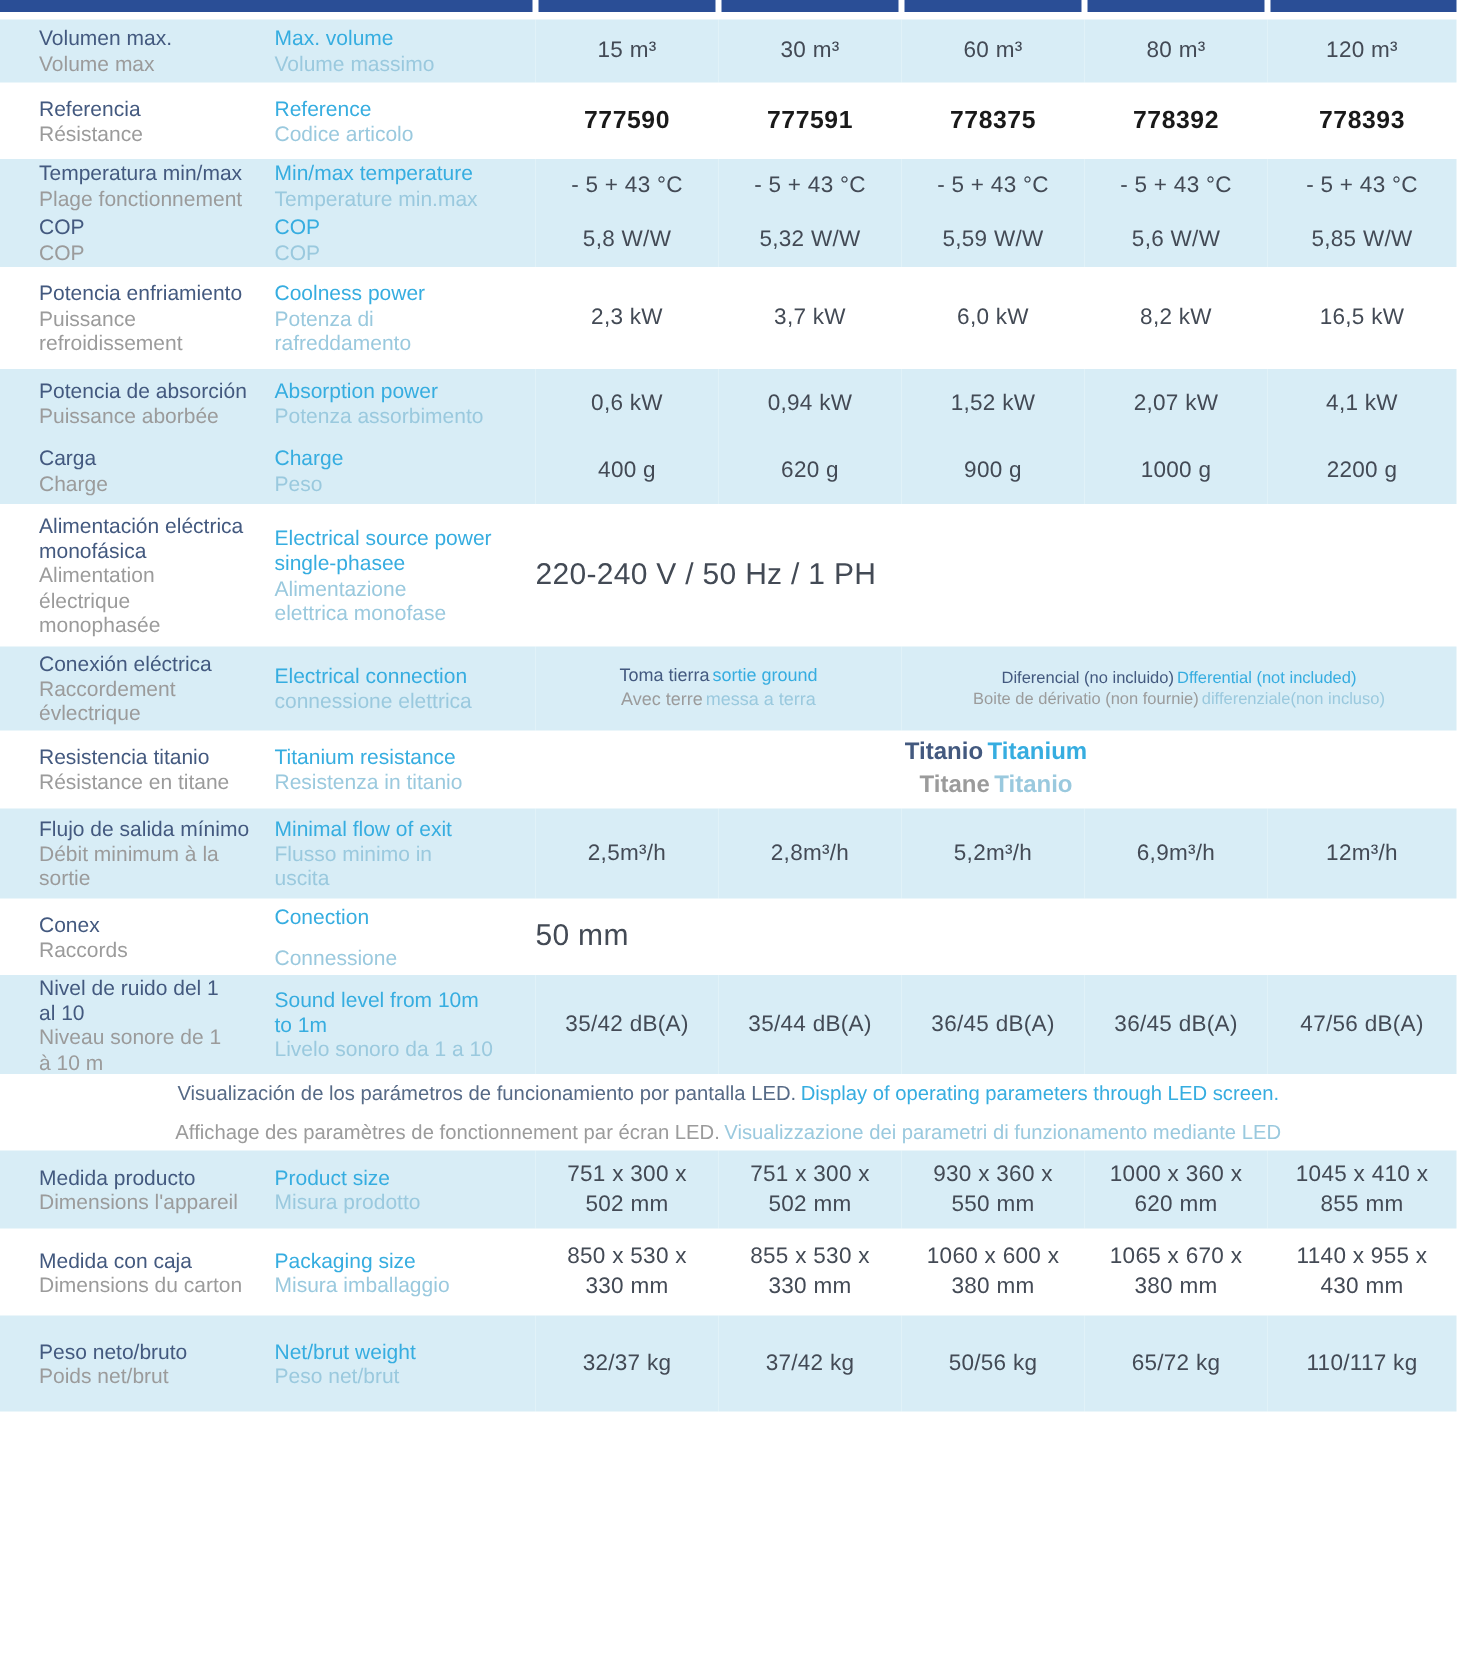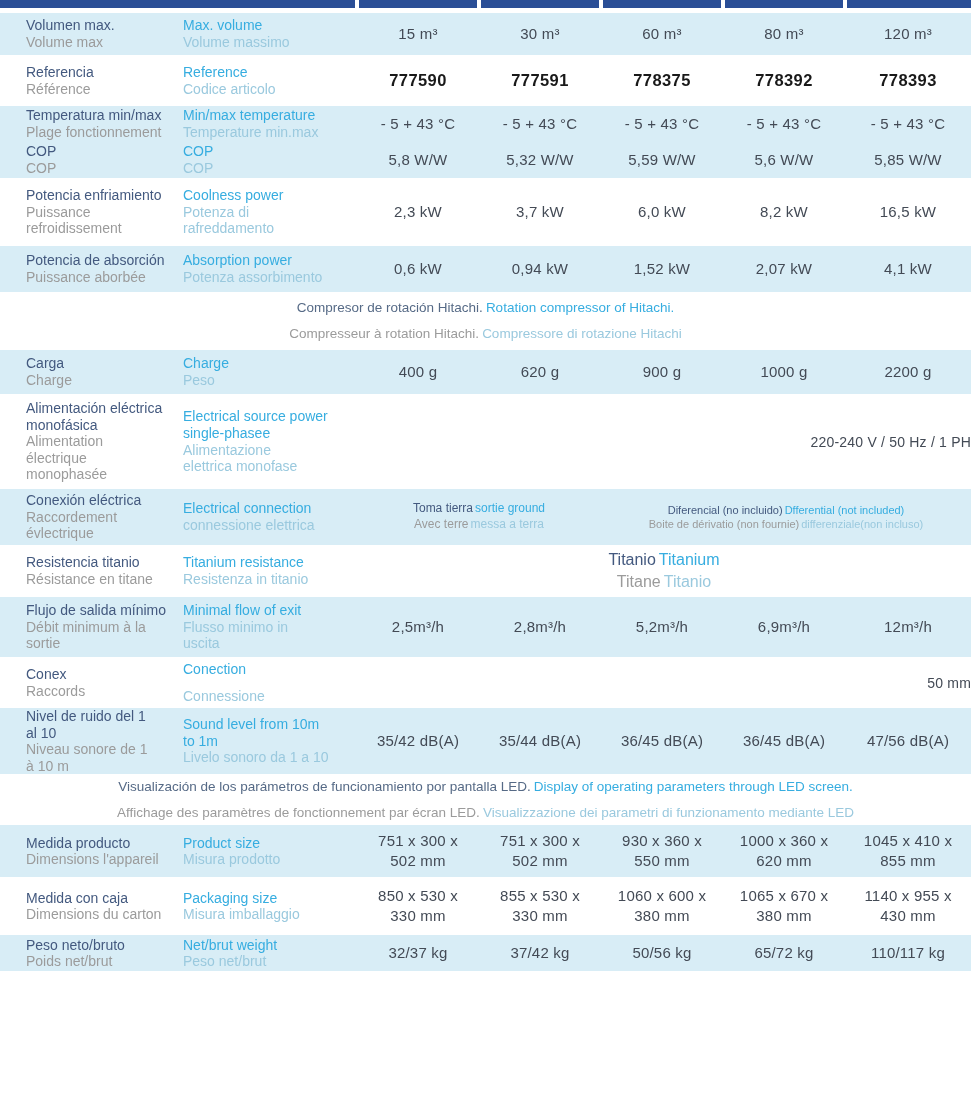--- a/index.html
+++ b/index.html
@@ -16,27 +16,27 @@
   tr.spacer td{height:5px;background:#ffffff;}
   .ca{padding-left:26px;padding-right:4px;}
   .cb{padding-left:3px;padding-right:4px;}
   .es,.fr,.en,.it{font-size:14px;line-height:1.18;white-space:pre-line;}
   .es{color:#43597f;}
   .fr{color:#9b9b9b;}
   .en{color:#36ade0;}
   .it{color:#9ac9de;}
   .val{text-align:center;color:#434a55;font-size:15px;letter-spacing:.2px;line-height:1.35;white-space:pre-line;}
   tr.refrow .val{font-weight:bold;color:#191919;font-size:16.5px;letter-spacing:.4px;}
-  .spanval{text-align:right;color:#434a55;font-size:14px;letter-spacing:.2px;}
+  .spanval{text-align:left;color:#434a55;font-size:20px;letter-spacing:.2px;}
   .note td{text-align:center;font-size:13.5px;line-height:1.9;background:#ffffff;}
   .t-es{color:#566a86;margin-right:3px;}
   .t-fr{color:#9b9b9b;margin-right:3px;}
   .t-en{color:#36ade0;}
   .t-it{color:#9ac9de;}
-  .titspan{text-align:center;font-size:16px;line-height:1.35;}
+  .titspan{text-align:center;font-size:16px;line-height:1.35;font-weight:bold;}
   .titspan .t-es{color:#43597f;}
   .ground{text-align:center;font-size:12px;line-height:1.3;}
   .diff{text-align:center;font-size:11px;line-height:1.3;}
   .ground .t-es,.diff .t-es{color:#43597f;margin-right:2px;}
   .ground .t-fr,.diff .t-fr{margin-right:2px;}
   .spread .en{margin-bottom:10px;}
 </style>
 </head>
 <body>
 
@@ -76,21 +76,21 @@
     <td class="val">15 m³</td>
     <td class="val">30 m³</td>
     <td class="val">60 m³</td>
     <td class="val">80 m³</td>
     <td class="val">120 m³</td>
   </tr>
 
   <tr class="refrow" style="height:51px">
     <td class="ca">
       <div class="es">Referencia</div>
-      <div class="fr">Référence</div>
+      <div class="fr">Résistance</div>
     </td>
     <td class="cb">
       <div class="en">Reference</div>
       <div class="it">Codice articolo</div>
     </td>
     <td class="val">777590</td>
     <td class="val">777591</td>
     <td class="val">778375</td>
     <td class="val">778392</td>
     <td class="val">778393</td>
@@ -156,26 +156,20 @@
       <div class="en">Absorption power</div>
       <div class="it">Potenza assorbimento</div>
     </td>
     <td class="val">0,6 kW</td>
     <td class="val">0,94 kW</td>
     <td class="val">1,52 kW</td>
     <td class="val">2,07 kW</td>
     <td class="val">4,1 kW</td>
   </tr>
 
-  <tr class="note" style="height:58px">
-    <td colspan="7">
-      <div><span class="t-es">Compresor de rotación Hitachi.</span><span class="t-en">Rotation compressor of Hitachi.</span></div>
-      <div><span class="t-fr">Compresseur à rotation Hitachi.</span><span class="t-it">Compressore di rotazione Hitachi</span></div>
-    </td>
-  </tr>
 
   <tr class="b" style="height:44px">
     <td class="ca">
       <div class="es">Carga</div>
       <div class="fr">Charge</div>
     </td>
     <td class="cb">
       <div class="en">Charge</div>
       <div class="it">Peso</div>
     </td>
@@ -329,21 +323,21 @@
     <td class="val">855 x 530 x
 330 mm</td>
     <td class="val">1060 x 600 x
 380 mm</td>
     <td class="val">1065 x 670 x
 380 mm</td>
     <td class="val">1140 x 955 x
 430 mm</td>
   </tr>
 
-  <tr class="b" style="height:36px">
+  <tr class="b" style="height:64px">
     <td class="ca">
       <div class="es">Peso neto/bruto</div>
       <div class="fr">Poids net/brut</div>
     </td>
     <td class="cb">
       <div class="en">Net/brut weight</div>
       <div class="it">Peso net/brut</div>
     </td>
     <td class="val">32/37 kg</td>
     <td class="val">37/42 kg</td>

